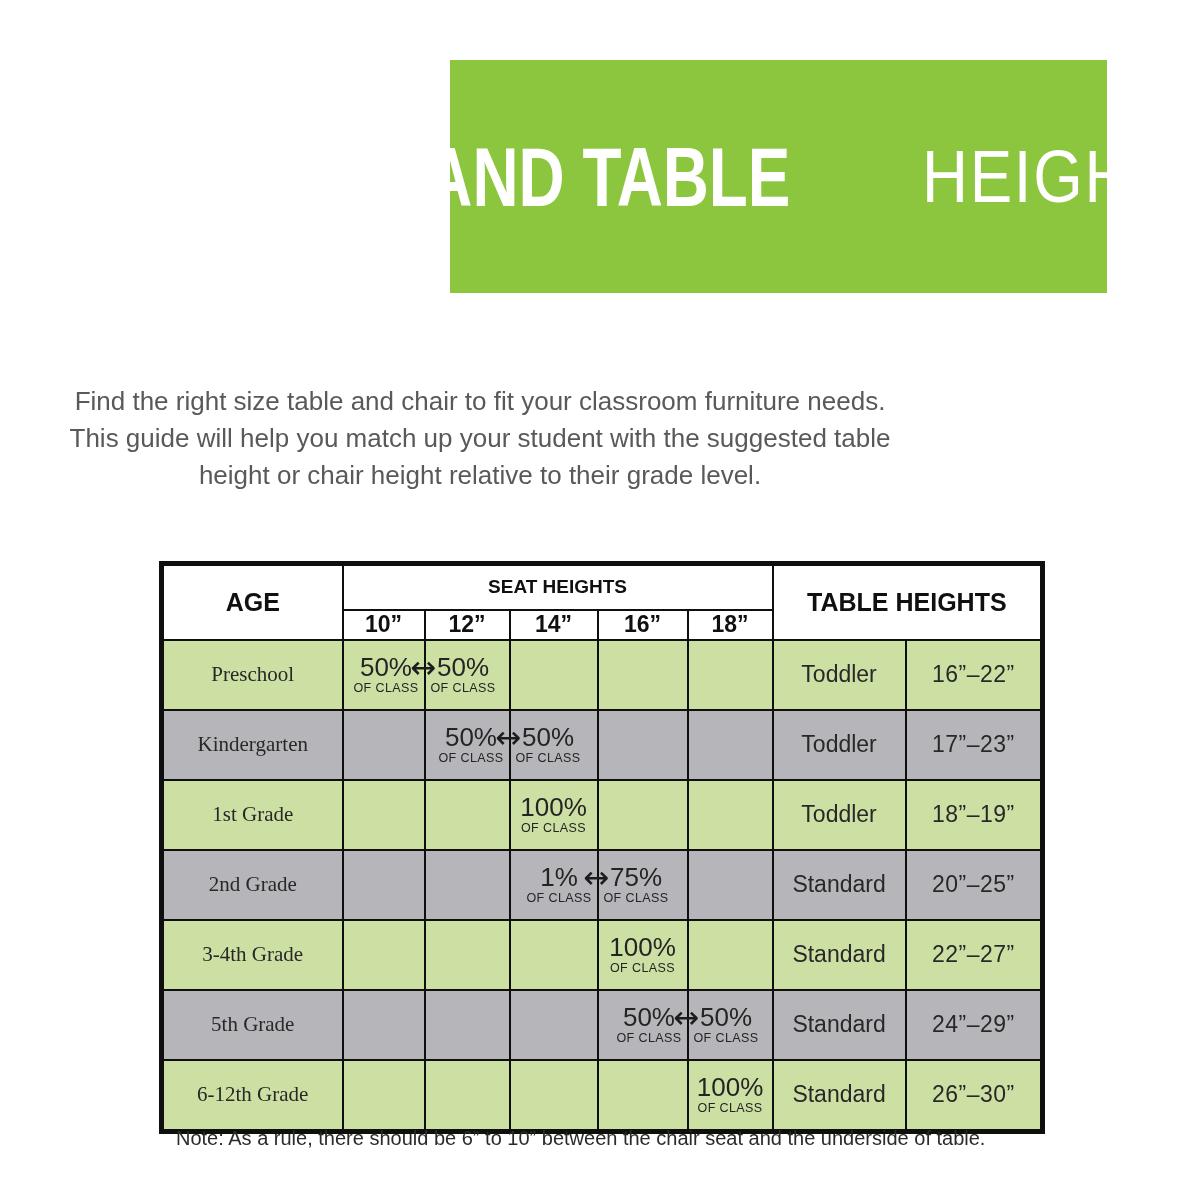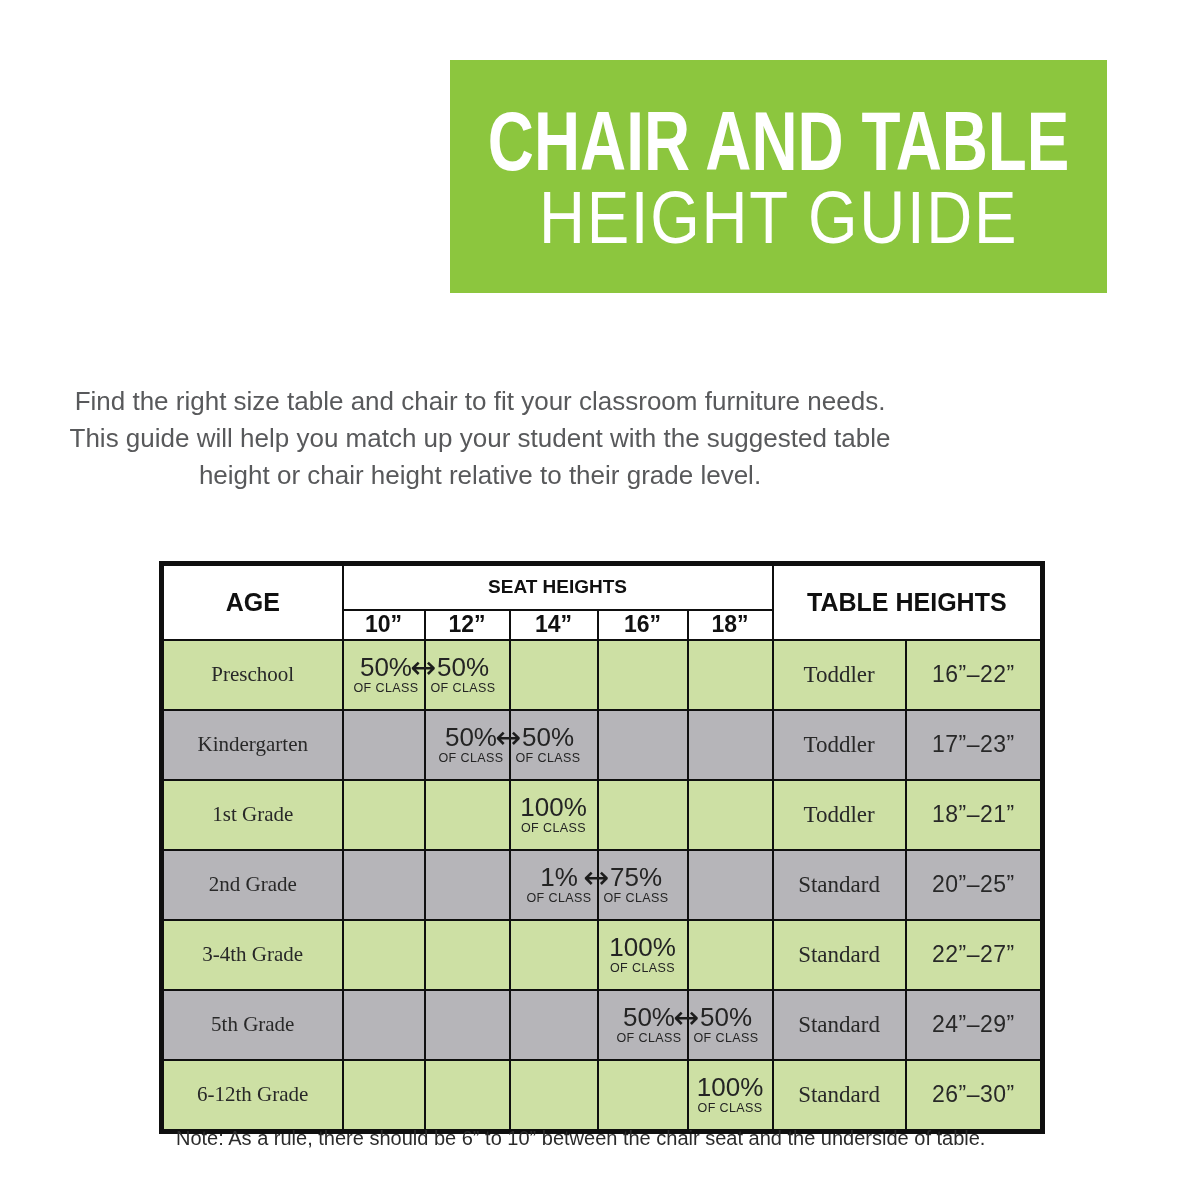--- a/index.html
+++ b/index.html
@@ -1,21 +1,21 @@
 <!DOCTYPE html>
 <html><head>
 <meta charset="utf-8">
 <style>
   html,body{margin:0;padding:0;background:#ffffff;}
   .page{position:relative;width:1200px;height:1200px;background:#ffffff;overflow:hidden;
         font-family:"Liberation Sans",sans-serif;}
 
   
   .banner{position:absolute;left:450px;top:60px;width:657px;height:233px;
-          display:flex;flex-direction:column;align-items:center;justify-content:center;}
+          display:flex;flex-direction:row;align-items:center;justify-content:center;}
   .banner-line1{font-weight:bold;font-size:84px;line-height:82px;white-space:nowrap;
                 transform:scaleX(0.76);color:#fff;}
   .banner-line2{font-weight:normal;font-size:74px;line-height:72px;white-space:nowrap;
                 transform:scaleX(0.86);letter-spacing:2px;color:#fff;}
 
   
   .intro{position:absolute;left:0;top:383px;width:960px;text-align:center;
          font-size:26px;line-height:37px;color:#58595b;}
 
   
@@ -30,21 +30,21 @@
   .th-age{font-size:25px;border-right-width:4px;}
   .th-seat{font-size:19px;border-bottom-width:2px;}
   .th-table{font-size:25px;border-left-width:4px;}
   .th-size{font-size:23px;border-bottom-width:4px;}
   tbody td{border-top-width:3px;border-bottom-width:3px;vertical-align:middle;color:#282828;}
   .row-green td{background:#cde0a4;}
   .row-gray td{background:#b6b5b9;}
   .td-age{font-size:21px;text-align:center;border-right-width:4px;font-family:Liberation Serif, serif;}
   .td-seat{position:relative;}
   .td-seat-last{border-right-width:4px;}
-  .td-type{font-size:23px;text-align:center;font-family:Liberation Serif, serif;}
+  .td-type{font-size:23px;text-align:center;}
   .td-range{font-size:23px;text-align:center;letter-spacing:0.5px;}
   .seatwrap{position:relative;width:100%;height:68px;display:flex;align-items:center;}
   .seatwrap.center{justify-content:center;}
   .seatwrap.right{justify-content:flex-end;padding-right:5px;box-sizing:border-box;}
   .seatwrap.left{justify-content:flex-start;padding-left:5px;box-sizing:border-box;}
   .val{text-align:center;}
   .pct{display:block;font-size:26px;line-height:28px;color:#242424;}
   .sub{display:block;font-size:12.5px;line-height:15px;letter-spacing:0.4px;color:#242424;}
   .arrow{position:absolute;top:26px;right:0;transform:translate(50%,-50%);
          font-family:"DejaVu Sans",sans-serif;font-size:31px;line-height:31px;
@@ -153,21 +153,21 @@
             <div class="seatwrap center">
               <span class="val">
                 <span class="pct">100%</span>
                 <span class="sub">OF CLASS</span>
               </span>
             </div>
           </td>
           <td class="td-seat"></td>
           <td class="td-seat td-seat-last"></td>
           <td class="td-type">Toddler</td>
-          <td class="td-range">18”–21”</td>
+          <td class="td-range">18”–19”</td>
         </tr>
         <tr class="row-gray">
           <td class="td-age">2nd Grade</td>
           <td class="td-seat"></td>
           <td class="td-seat"></td>
           <td class="td-seat">
             <div class="seatwrap right">
               <span class="val">
                 <span class="pct">1%</span>
                 <span class="sub">OF CLASS</span>

